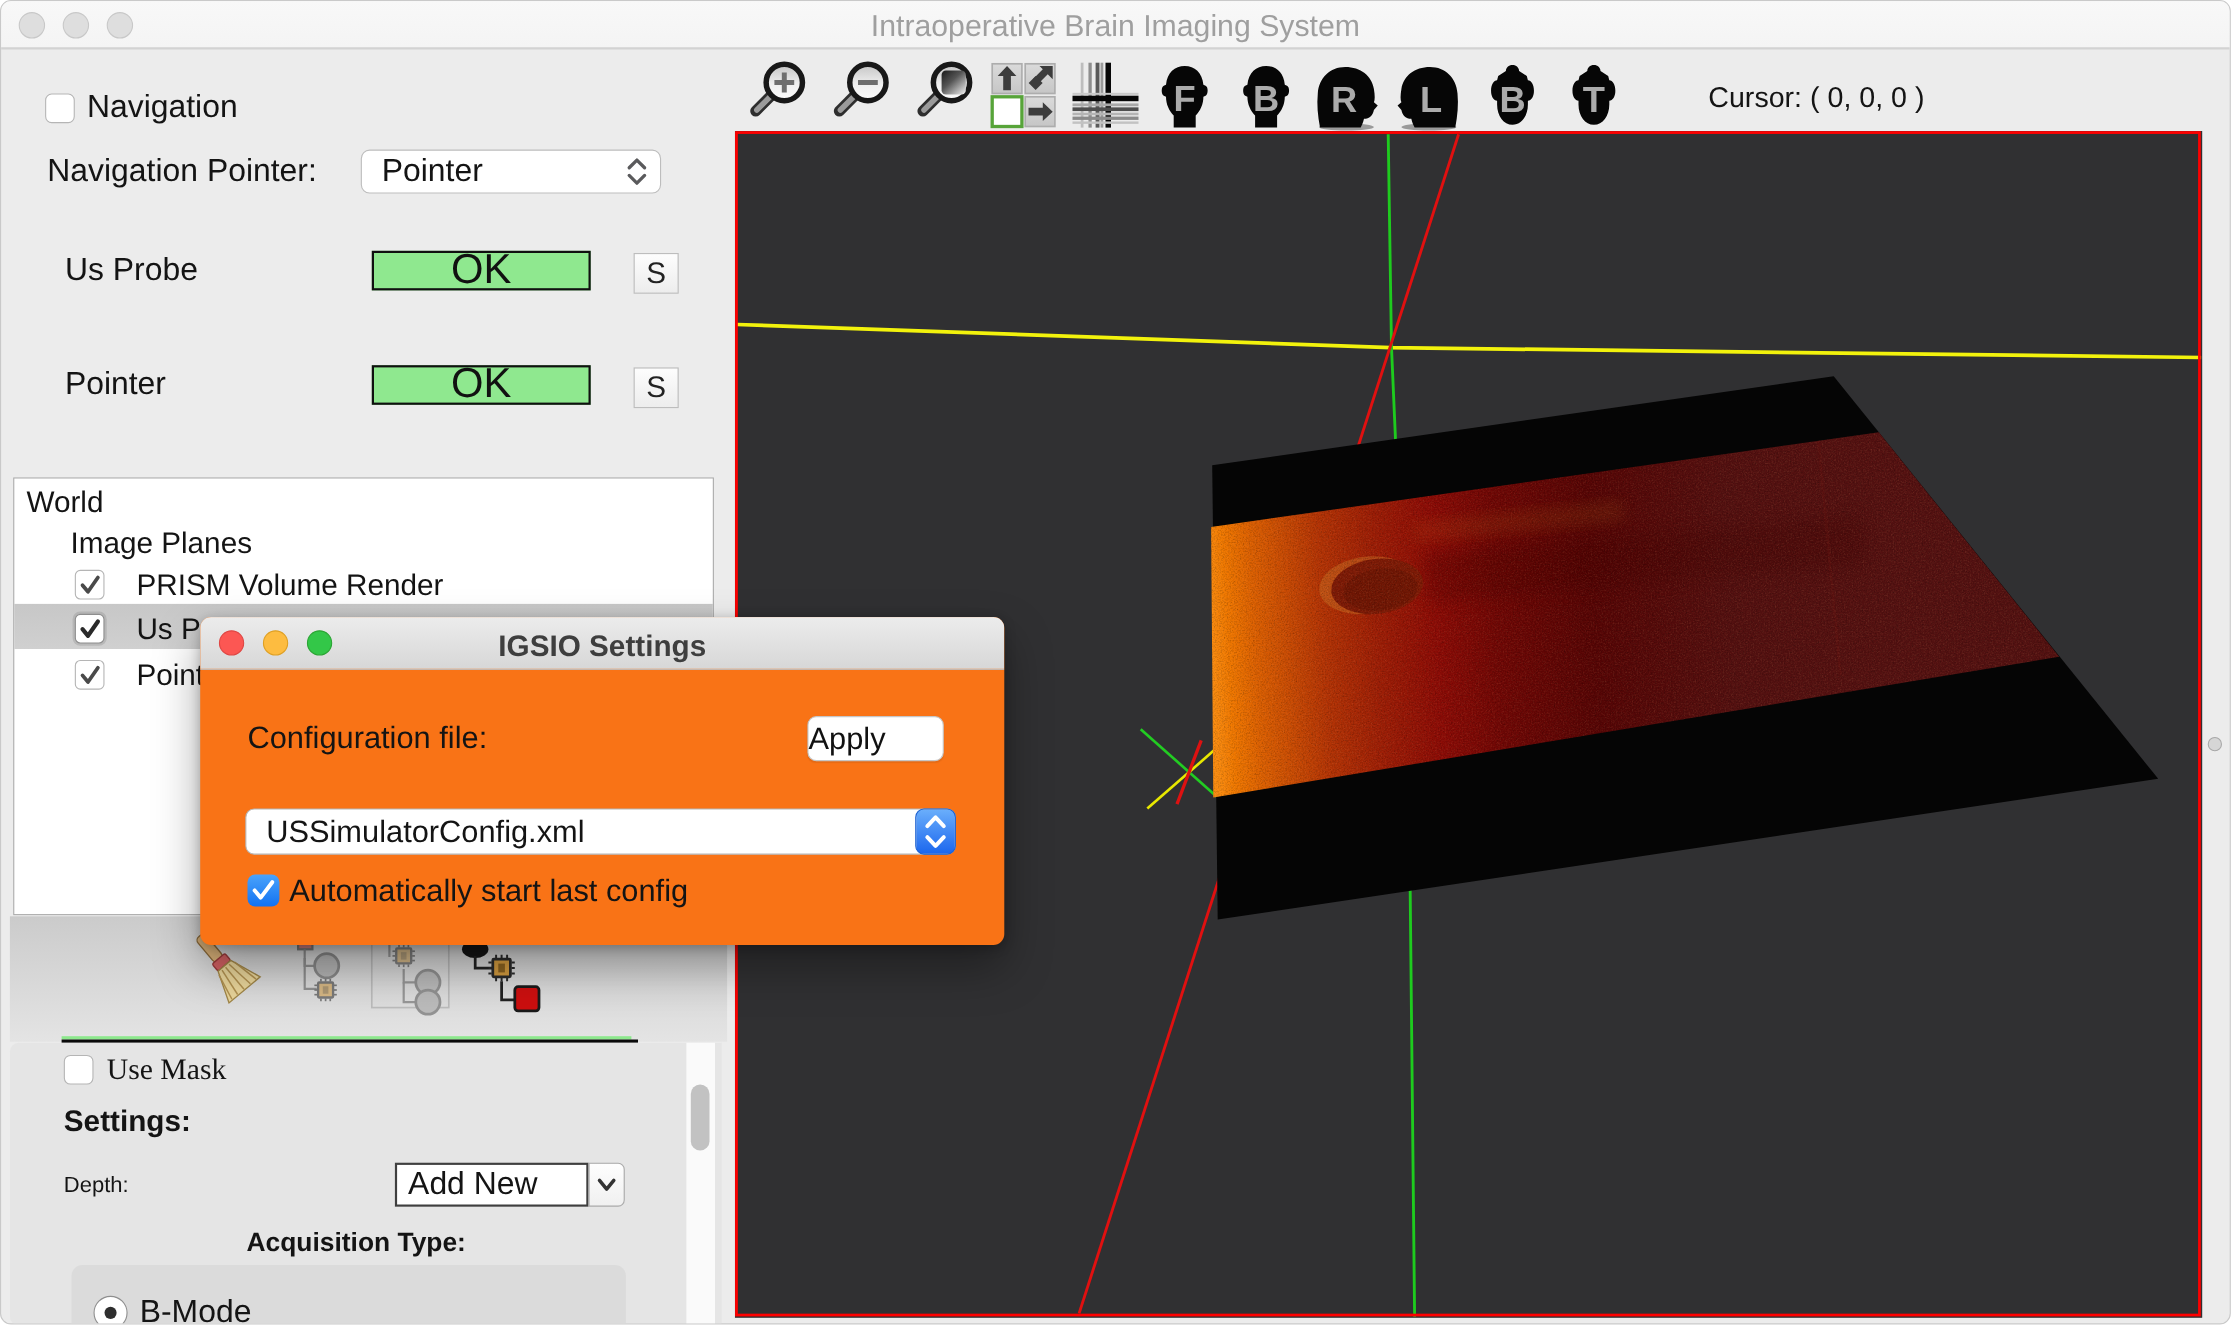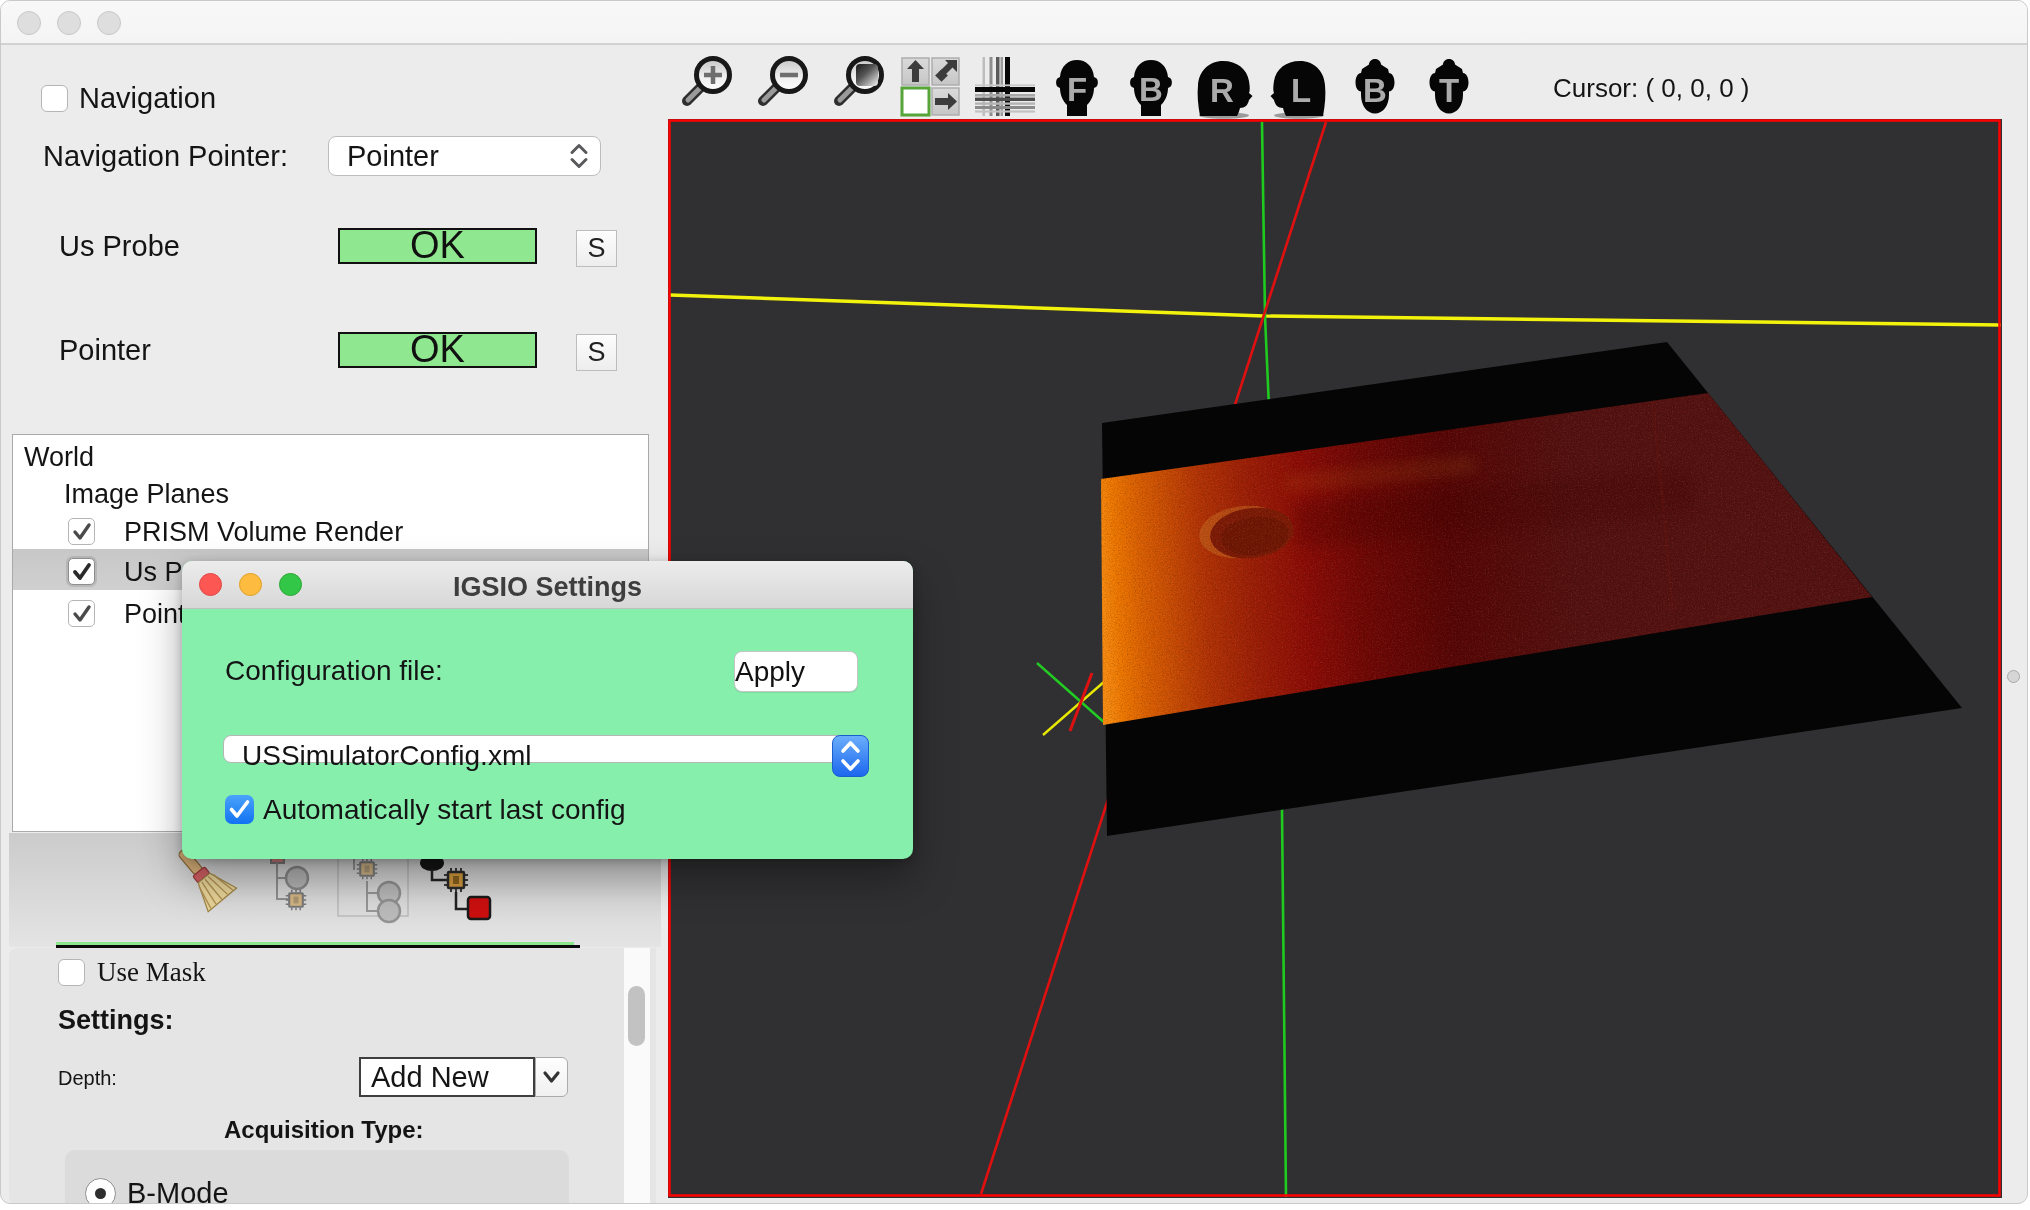--- a/index.html
+++ b/index.html
@@ -14,36 +14,37 @@
 .sbtn{position:absolute;width:41px;height:37px;background:linear-gradient(#fdfdfd,#ededed);border:1.5px solid #bdbdbd;text-align:center;font-size:27px;line-height:34px;color:#222;}
 #tree{position:absolute;left:11px;top:433px;width:637px;height:398px;background:#fff;border:1.5px solid #a9a9a9;}
 #hrow{position:absolute;left:12px;top:548px;width:635px;height:41px;background:linear-gradient(#c7c7c7,#d0d0d0);}
 #iconstrip{position:absolute;left:8px;top:832px;width:652px;height:114px;background:linear-gradient(#cbcbcb,#e4e4e4);}
 #tabgreen{position:absolute;left:55px;top:941px;width:518px;height:3px;background:#8de88d;}
 #tabblack{position:absolute;left:55px;top:944px;width:524px;height:3px;background:#0a0a0a;}
 #scrollpanel{position:absolute;left:8px;top:947px;width:647px;height:257px;background:#e5e5e5;border-radius:8px 0 0 8px;}
 #sbtrack{position:absolute;left:623px;top:947px;width:26px;height:257px;background:#fafafa;}
 #sbthumb{position:absolute;left:627px;top:985px;width:17px;height:60px;background:#c2c2c2;border-radius:9px;}
 #acqbox{position:absolute;left:64px;top:1149px;width:504px;height:55px;background:#dbdbdb;border-radius:10px 10px 0 0;}
-#dlg{position:absolute;left:181px;top:560px;width:731px;height:298px;background:#86efac;border-radius:10px;box-shadow:0 20px 42px rgba(0,0,0,0.34),0 2px 10px rgba(0,0,0,0.22);}
+#dlg{position:absolute;left:181px;top:560px;width:731px;height:298px;background:#f97316;border-radius:10px;box-shadow:0 20px 42px rgba(0,0,0,0.34),0 2px 10px rgba(0,0,0,0.22);}
 #dlgtitle{position:absolute;left:0;top:0;right:0;height:48px;background:linear-gradient(#ececec,#d7d7d7);border-bottom:1px solid #bfbfbf;border-radius:10px 10px 0 0;}
 .dtl{position:absolute;top:12px;width:23px;height:23px;border-radius:50%;}
 #applybtn{position:absolute;left:552px;top:90px;width:124px;height:41px;background:#fff;border:1px solid #c6c6c6;border-radius:8px;text-align:left;font-size:28px;line-height:39px;color:#111;box-shadow:0 1px 1px rgba(0,0,0,0.08);}
-#combo{position:absolute;left:41px;top:174px;width:646px;height:28px;background:#fff;border:1px solid #b6b6b6;border-radius:8px;}
+#combo{position:absolute;left:41px;top:174px;width:646px;height:42px;background:#fff;border:1px solid #b6b6b6;border-radius:8px;}
 #combostep{position:absolute;right:-1px;top:-1px;width:37px;height:42px;border-radius:8px;background:linear-gradient(#6aaefb,#1c67ee);border:1px solid #1a5fd0;}
 #bluecb{position:absolute;left:43px;top:234px;width:29px;height:29px;border-radius:7px;background:linear-gradient(#4aa3fb,#1272f2);}
 #viewport{position:absolute;left:667px;top:118px;}
 </style>
 </head>
 <body>
 <div id="win">
   <div id="titlebar">
     <div class="tl" style="left:16px;"></div>
     <div class="tl" style="left:56px;"></div>
     <div class="tl" style="left:96px;"></div>
+    <div id="wtitle">Intraoperative Brain Imaging System</div>
   </div>
 
   <div class="cb" style="left:40px;top:84px;"></div>
   <div class="lbl" style="left:78px;top:97px;">Navigation</div>
   <div class="lbl" style="left:42px;top:155px;">Navigation Pointer:</div>
   <div style="position:absolute;left:327px;top:135px;width:273px;height:40px;background:#fff;border:1.5px solid #bdbdbd;border-radius:8px;"></div>
   <div class="lbl" style="left:346px;top:155px;">Pointer</div>
   <svg style="position:absolute;left:564px;top:141px;" width="28" height="28" viewBox="0 0 28 28">
     <path d="M7 10.5 L14 3.5 L21 10.5" fill="none" stroke="#5a5a5c" stroke-width="3" stroke-linecap="round" stroke-linejoin="round"></path>
     <path d="M7 17.5 L14 24.5 L21 17.5" fill="none" stroke="#5a5a5c" stroke-width="3" stroke-linecap="round" stroke-linejoin="round"></path>

